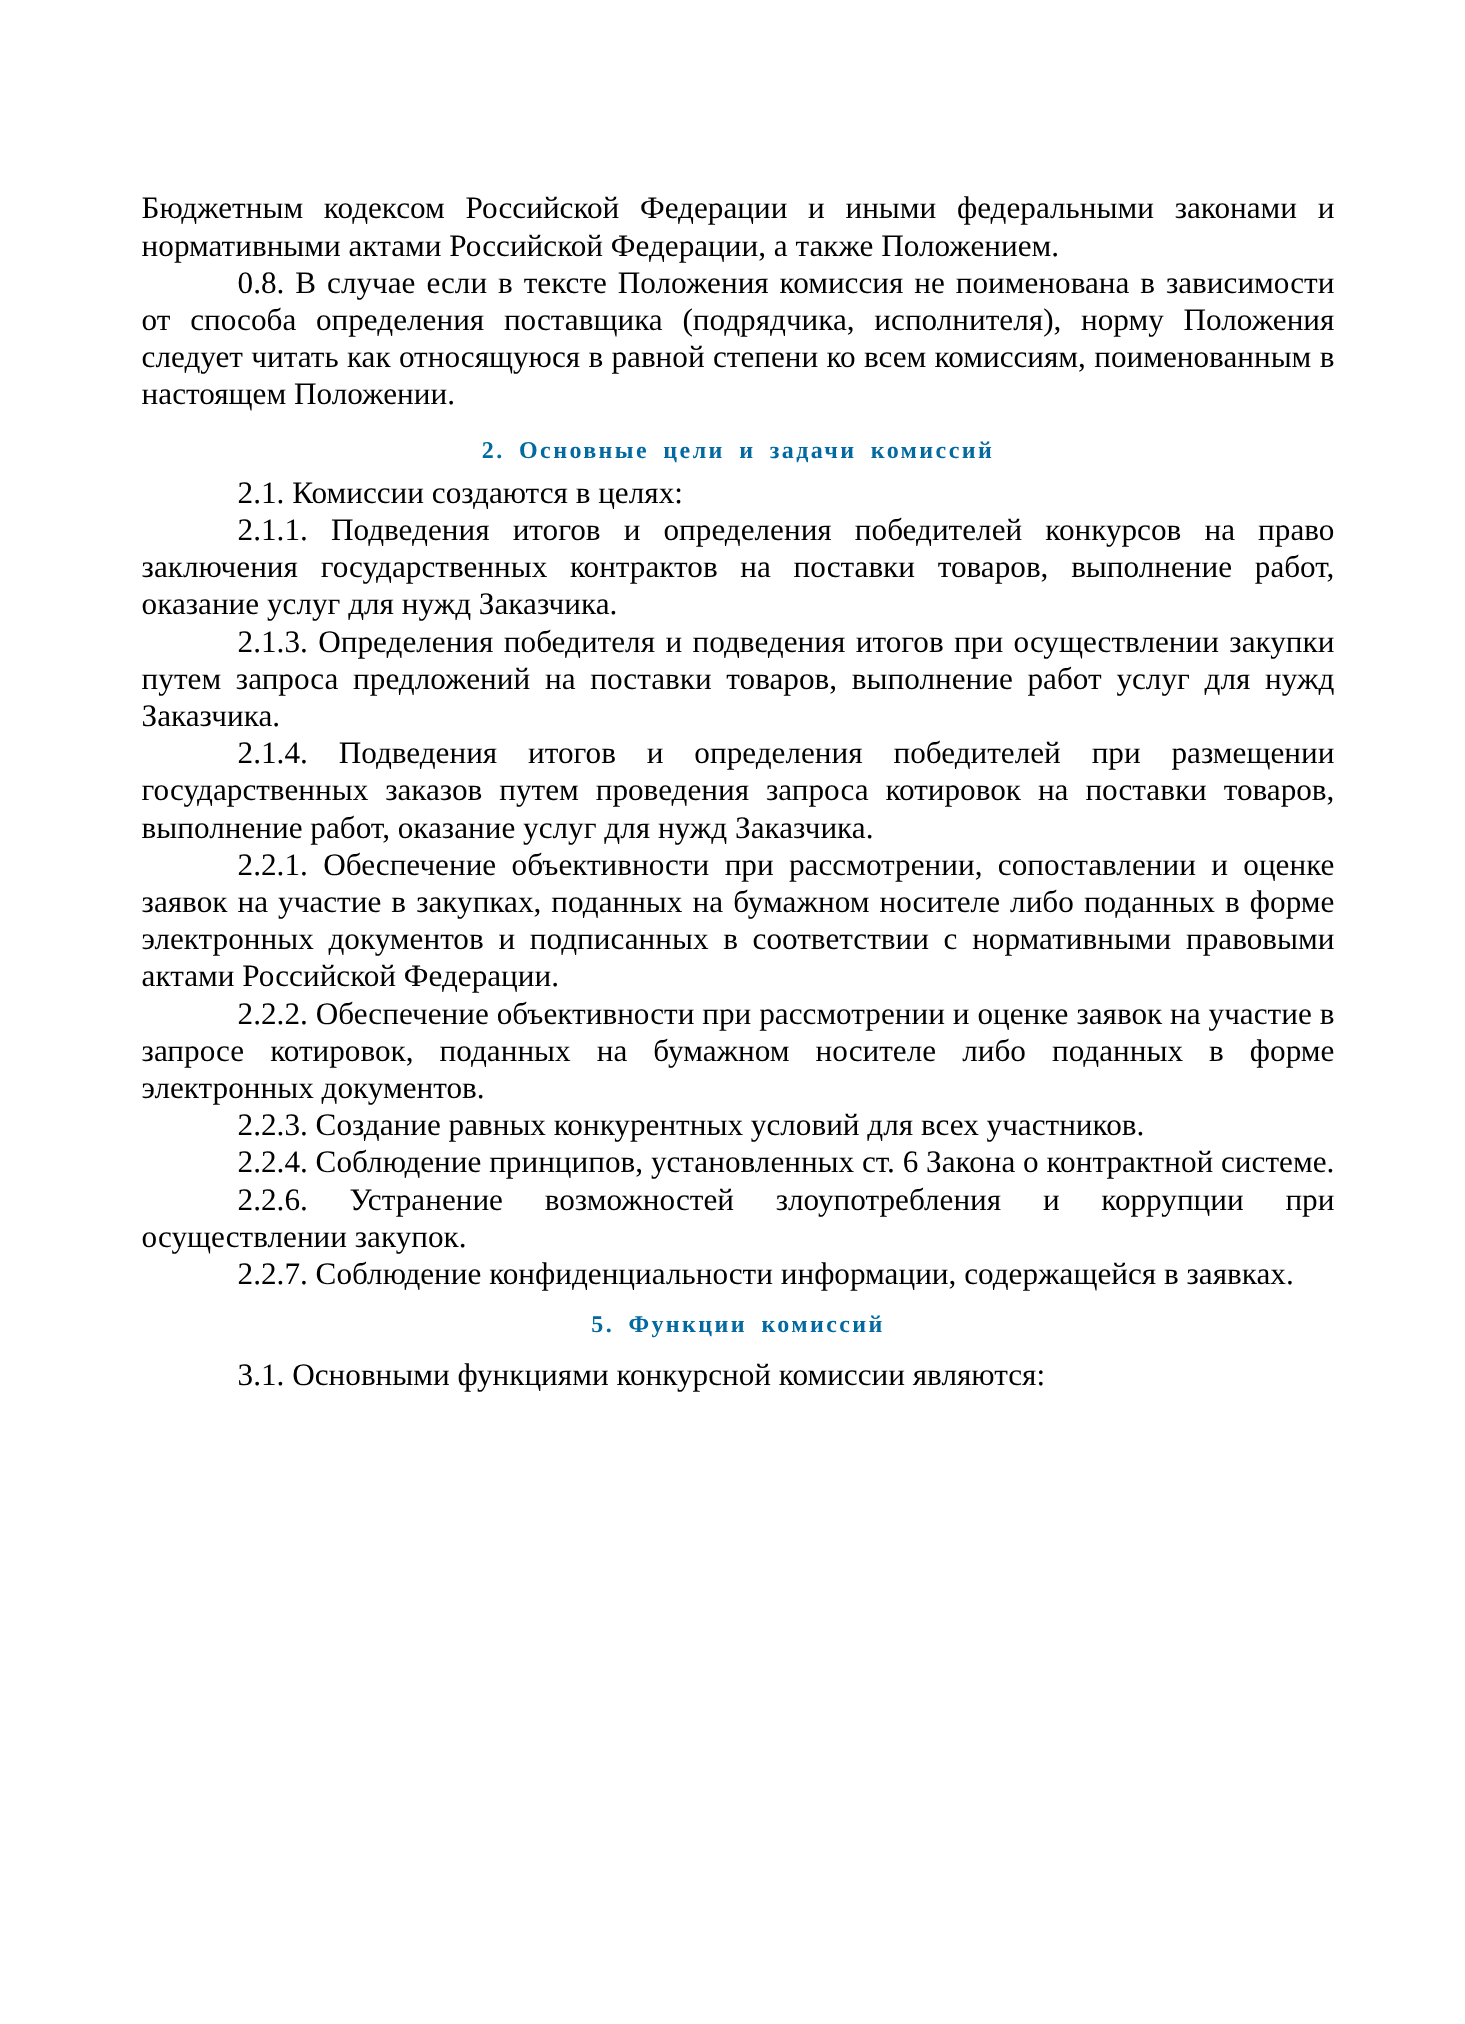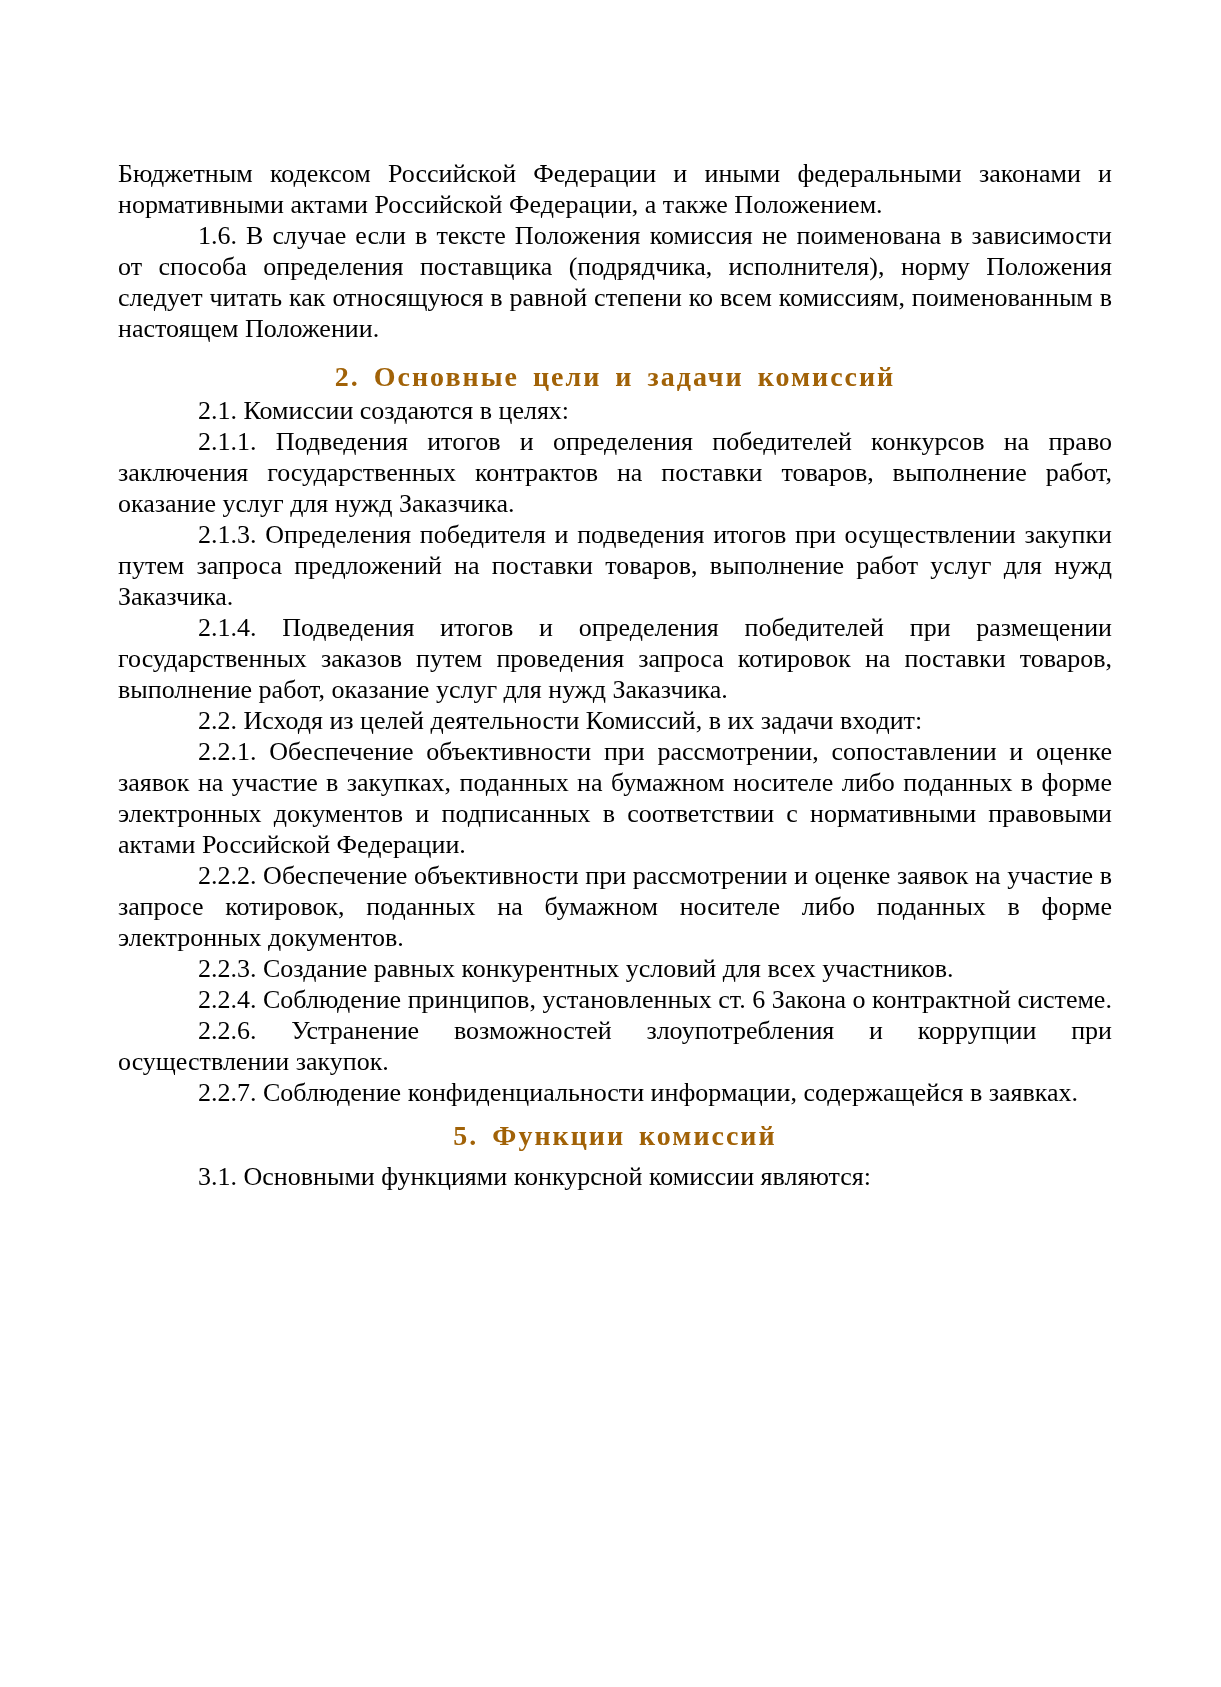--- a/index.html
+++ b/index.html
@@ -31,55 +31,54 @@
     font-size: 26px;
     line-height: 31px;
     text-align: justify;
     color: #000000;
   }
   p.indent {
     text-indent: 80px;
   }
   .heading {
     margin: 17px 0 3px 0;
-    font-size: 28px;
+    font-size: 20px;
     line-height: 31px;
     font-weight: bold;
     text-align: center;
     letter-spacing: 2px;
     word-spacing: 5px;
-    color: #a16207;
+    color: #0369a1;
   }
   .heading.h3 {
     margin: 12px 0 10px 0;
   }
 </style>
 </head>
 <body>
 
 <div class="page">
   <div class="content">
 
     <p class="body">Бюджетным кодексом Российской Федерации и иными федеральными законами и нормативными актами Российской Федерации, а также Положением.</p>
 
-    <p class="body indent">1.6. В случае если в тексте Положения комиссия не поименована в зависимости от способа определения поставщика (подрядчика, исполнителя), норму Положения следует читать как относящуюся в равной степени ко всем комиссиям, поименованным в настоящем Положении.</p>
+    <p class="body indent">0.8. В случае если в тексте Положения комиссия не поименована в зависимости от способа определения поставщика (подрядчика, исполнителя), норму Положения следует читать как относящуюся в равной степени ко всем комиссиям, поименованным в настоящем Положении.</p>
 
     <h2 class="heading">2. Основные цели и задачи комиссий</h2>
 
     <p class="body indent">2.1. Комиссии создаются в целях:</p>
 
     <p class="body indent">2.1.1. Подведения итогов и определения победителей конкурсов на право заключения государственных контрактов на поставки товаров, выполнение работ, оказание услуг для нужд Заказчика.</p>
 
 
     <p class="body indent">2.1.3. Определения победителя и подведения итогов при осуществлении закупки путем запроса предложений на поставки товаров, выполнение работ услуг для нужд Заказчика.</p>
 
     <p class="body indent">2.1.4. Подведения итогов и определения победителей при размещении государственных заказов путем проведения запроса котировок на поставки товаров, выполнение работ, оказание услуг для нужд Заказчика.</p>
 
 
-    <p class="body indent">2.2. Исходя из целей деятельности Комиссий, в их задачи входит:</p>
 
     <p class="body indent">2.2.1. Обеспечение объективности при рассмотрении, сопоставлении и оценке заявок на участие в закупках, поданных на бумажном носителе либо поданных в форме электронных документов и подписанных в соответствии с нормативными правовыми актами Российской Федерации.</p>
 
     <p class="body indent">2.2.2. Обеспечение объективности при рассмотрении и оценке заявок на участие в запросе котировок, поданных на бумажном носителе либо поданных в форме электронных документов.</p>
 
     <p class="body indent">2.2.3. Создание равных конкурентных условий для всех участников.</p>
 
     <p class="body indent">2.2.4. Соблюдение принципов, установленных ст. 6 Закона о контрактной системе.</p>
 
 

